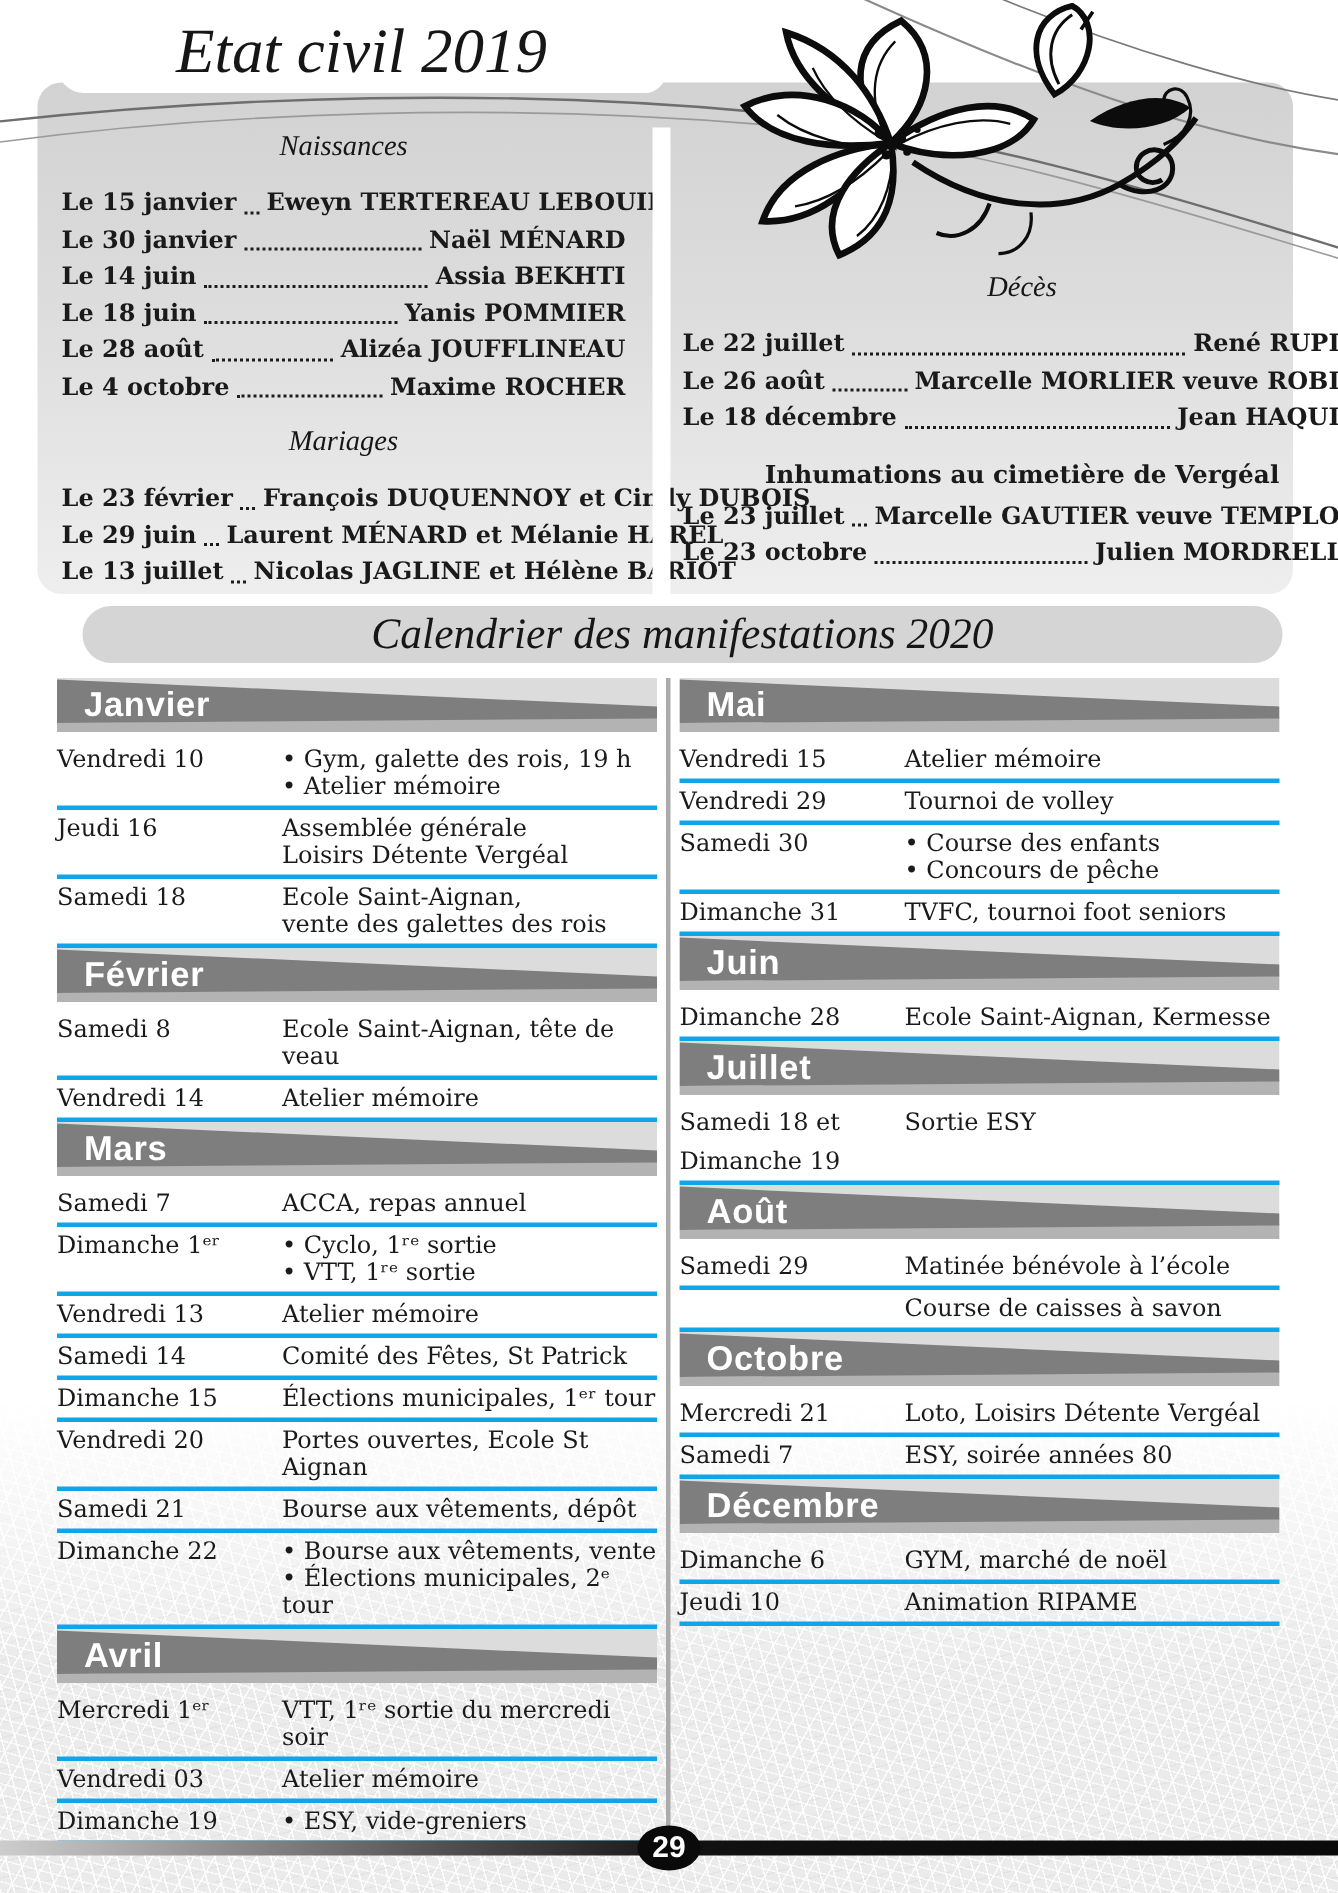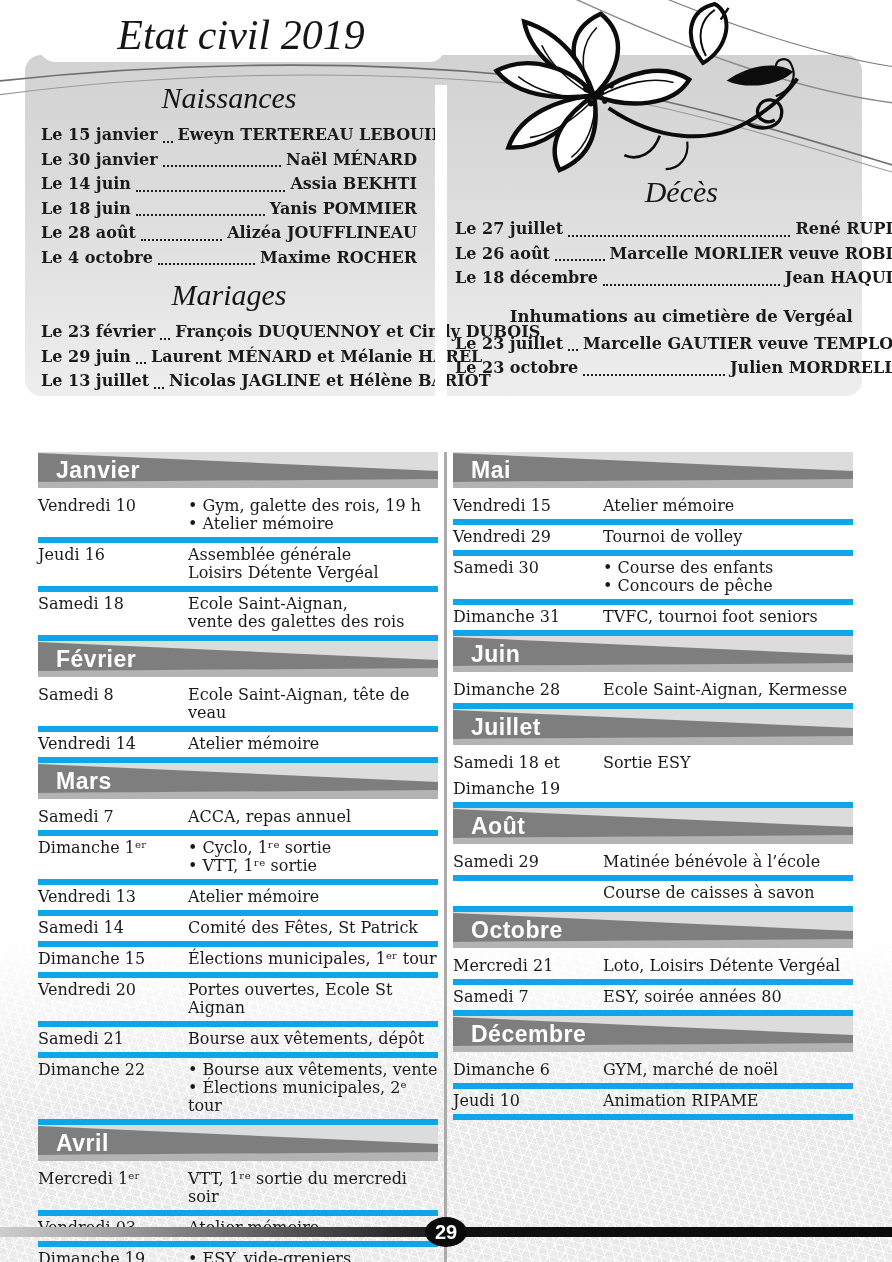--- a/index.html
+++ b/index.html
@@ -24,21 +24,21 @@
 
   
   .etat-panel{position:absolute;left:25px;top:55px;width:837px;height:341px;z-index:1;
     border-radius:16px;display:flex;
     background:linear-gradient(180deg,#d2d2d2 0%,#dddddd 45%,#eeeeee 100%);}
   .panel-gap{position:absolute;left:410px;top:30px;bottom:0;width:12px;background:#ffffff;z-index:2;}
   .ec-col{position:relative;box-sizing:border-box;}
   .ec-left{width:410px;padding:26px 14px 0 12px;}
   .ec-right{flex:1;padding:120px 10px 0 16px;z-index:3;}
   .script{font-family:cursive;font-style:italic;font-weight:400;color:#161616;text-align:right;}
-  .ec-col h2{margin:0 0 8px;text-align:center;font-size:30px;line-height:34px;font-style:italic;}
+  .ec-col h2{margin:0 0 8px;text-align:center;font-size:19px;line-height:34px;font-style:italic;}
   .ec-left h2.second{margin-top:8px;}
   .entries{padding:0 4px;}
   .entry{display:flex;align-items:flex-end;font-weight:bold;font-size:16px;line-height:24.5px;white-space:nowrap;}
   .entry .dots{flex:1 1 10px;min-width:10px;border-bottom:2.6px dotted #1c1c1c;margin:0 5px 5px;}
   .inhum-title{margin:16px 0 6px;text-align:center;font-size:16.5px;font-weight:bold;}
 
   
   .title-tab{position:absolute;left:38px;top:0;width:406px;height:62px;background:#ffffff;
     border-radius:0 0 14px 18px;z-index:3;display:flex;align-items:flex-end;justify-content:center;}
   .title-tab h1{margin:0 0 2px;font-size:42px;line-height:50px;}
@@ -50,21 +50,21 @@
   .cal-title{position:absolute;left:55px;top:404px;width:800px;height:38px;z-index:1;
     background:#d5d5d5;border-radius:19px;text-align:center;font-size:29px;line-height:38px;}
   .cal-wrap{position:absolute;left:38px;top:452px;width:818px;z-index:1;display:flex;}
   .cal-col{width:400px;}
   .col-divider{width:3px;background:#ababab;margin:0 6px;}
   .m-banner{position:relative;height:36px;margin:0 0 6px;}
   .m-banner.first{margin-top:0;}
   .m-banner svg{position:absolute;inset:0;width:100%;height:100%;}
   .m-banner .m-name{position:absolute;left:18px;top:50%;transform:translateY(-50%);
     font-family:"Liberation Sans", sans-serif;font-weight:bold;font-size:23px;color:#ffffff;letter-spacing:.5px;}
-  .cal-row{display:grid;grid-template-columns:150px 1fr;padding:3px 0 4px;border-bottom:6px solid #0ea5e9;
+  .cal-row{display:grid;grid-template-columns:150px 1fr;padding:3px 0 4px;border-bottom:3px solid #0ea5e9;
     font-size:16px;line-height:18px;}
   .cal-row .date div+div{margin-top:8px;}
 
   
   .footer-bar{position:absolute;left:0;right:0;top:1227px;height:10px;z-index:5;
     background:linear-gradient(90deg,#cdcdcd 0%,#4a4a4a 35%,#111111 52%,#0a0a0a 100%);}
   .page-num{position:absolute;left:425px;top:1217px;width:42px;height:30px;z-index:6;
     background:#0a0a0a;border-radius:50%;color:#ffffff;text-align:center;line-height:30px;
     font-family:"Liberation Sans", sans-serif;font-weight:bold;font-size:20px;}
 </style>
@@ -127,21 +127,21 @@
             <span>Le 13 juillet</span>
             <span class="dots"></span>
             <span>Nicolas JAGLINE et Hélène BARIOT</span>
           </div>
         </div>
     </div>
     <div class="ec-col ec-right">
       <h2 class="script">Décès</h2>
       <div class="entries" id="deces-entries">
           <div class="entry">
-            <span>Le 27 juillet</span>
+            <span>Le 22 juillet</span>
             <span class="dots"></span>
             <span>René RUPIN</span>
           </div>
           <div class="entry">
             <span>Le 26 août</span>
             <span class="dots"></span>
             <span>Marcelle MORLIER veuve ROBIN</span>
           </div>
           <div class="entry">
             <span>Le 18 décembre</span>
@@ -205,20 +205,21 @@
       <circle cx="108" cy="88" r="4"></circle>
         <circle cx="122" cy="92" r="3.4"></circle>
       <circle cx="112" cy="103" r="3.2"></circle>
         <circle cx="126" cy="101" r="2.6"></circle>
       <circle cx="99" cy="97" r="2.6"></circle>
         <circle cx="133" cy="86" r="2.2"></circle>
       <path d="M250,80 C275,63 302,60 318,71 C302,86 270,89 250,80 Z"></path>
     </g>
   </svg>
 
+  <div class="cal-title script">Calendrier des manifestations 2020</div>
 
   <div class="cal-wrap">
     <div class="cal-col" id="cal-col-0">
         <div class="m-banner first">
           <svg viewBox="0 0 400 36" preserveAspectRatio="none">
             <rect x="0" y="0" width="400" height="36" fill="#dcdcdc"></rect>
             <polygon points="0,30 400,26 400,36 0,36" fill="#b3b3b3"></polygon>
             <polygon points="0,1 400,19 400,27 0,30" fill="#7e7e7e"></polygon>
           </svg>
           <span class="m-name">Janvier</span>

